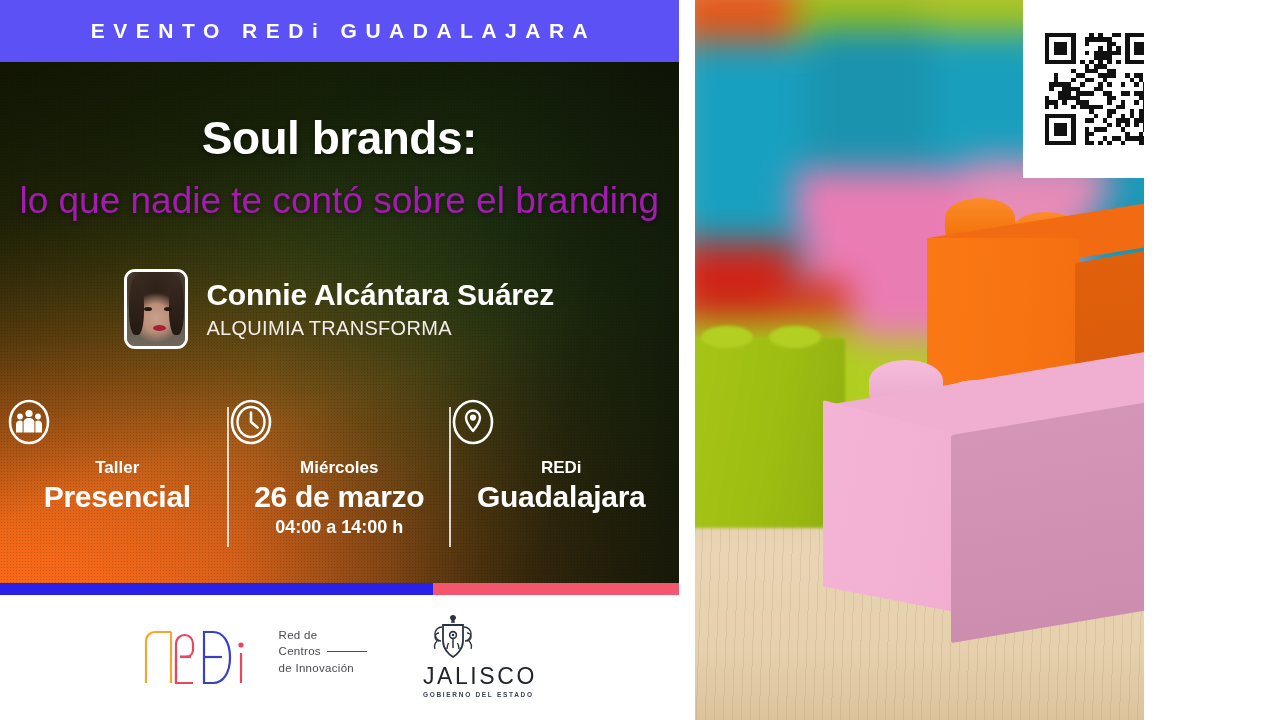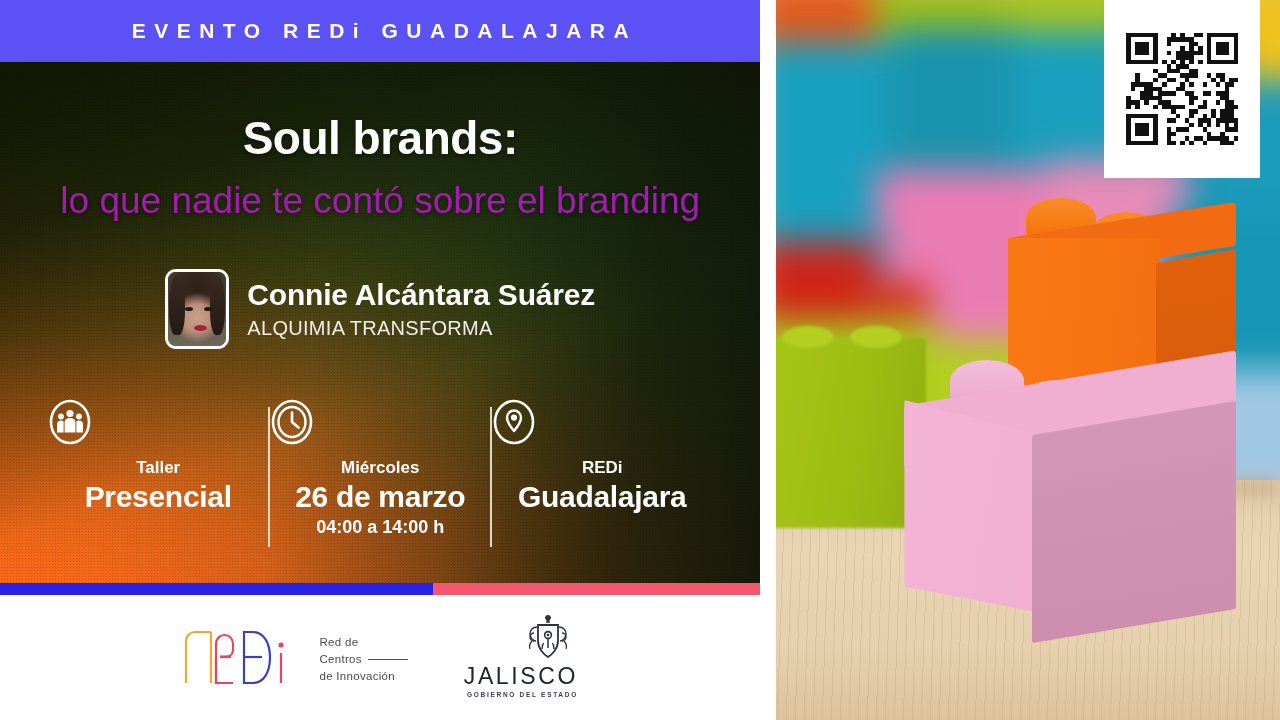--- a/index.html
+++ b/index.html
@@ -10,21 +10,21 @@
   body {
     width: 1280px;
     height: 720px;
     overflow: hidden;
     font-family: "Liberation Sans", sans-serif;
     -webkit-font-smoothing: antialiased;
   }
 
   #poster {
     position: relative;
-    width: 1280px;
+    width: 1144px;
     height: 720px;
     display: flex;
     flex-direction: row;
     gap: 16px;
   }
 
   
   .left-col {
     position: relative;
     width: 770px;
@@ -271,21 +271,21 @@
     background: #ffffff;
     display: flex;
     flex-direction: row;
     align-items: center;
     justify-content: center;
     gap: 56px;
     padding-bottom: 4px;
   }
 
   
-  .logo-redi { display: flex; flex-direction: row; align-items: flex-end; gap: 9px; }
+  .logo-redi { display: flex; flex-direction: row; align-items: flex-start; gap: 9px; }
   .redi-mark { width: 128px; height: 58px; }
   .redi-txt {
     display: flex; flex-direction: column;
     font-size: 11.5px;
     color: #4b4b52;
     line-height: 1.45;
     letter-spacing: 0.3px;
   }
   .redi-txt .with-rule { display: flex; align-items: center; gap: 6px; }
   .redi-rule { display: inline-block; width: 40px; height: 1.5px; background: #4b4b52; }
@@ -297,21 +297,21 @@
   .ict-txt {
     color: #16a3c4;
     font-size: 12.5px;
     font-weight: 700;
     line-height: 1.3;
     letter-spacing: 0.1px;
   }
 
   
   .logo-jal {
-    display: flex; flex-direction: column; align-items: flex-end;
+    display: flex; flex-direction: column; align-items: flex-start;
   }
   .jal-mark { width: 60px; height: 50px; }
   .jal-word {
     margin-top: 2px;
     color: #20252e;
     font-size: 23px;
     font-weight: 400;
     letter-spacing: 2.6px;
     line-height: 1;
   }

